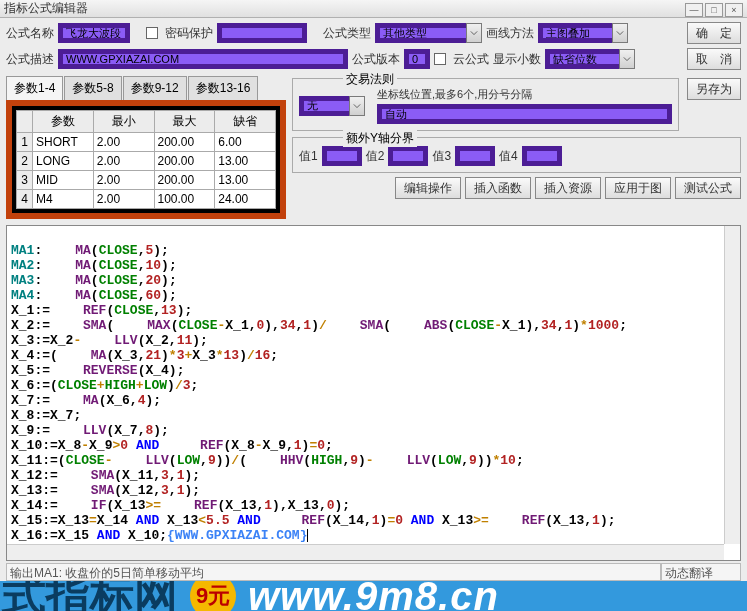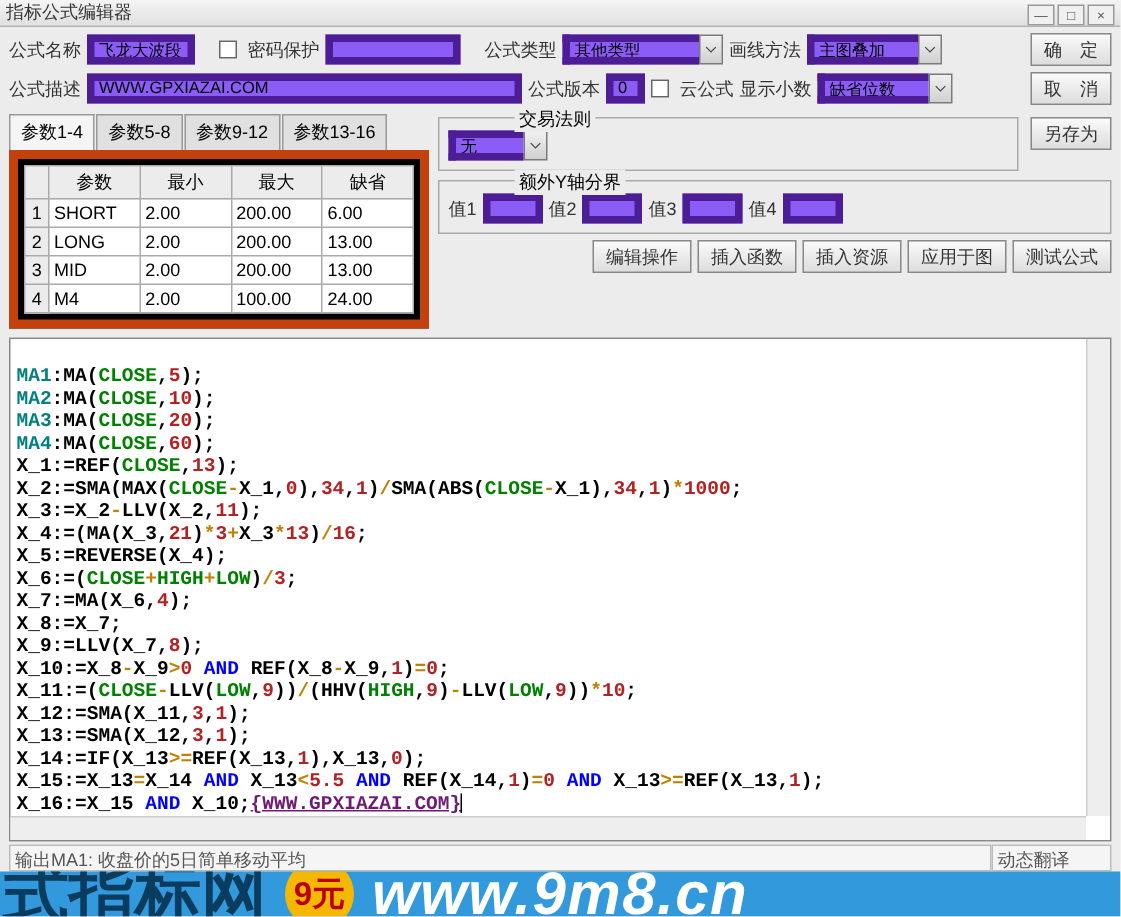--- a/index.html
+++ b/index.html
@@ -29,25 +29,25 @@
 .ptable th { background: #ececec; font-weight: normal; }
 .ptable td.idx { width: 16px; text-align:center; background:#ececec; }
 .ptable input { border: none; width: 100%; font-size: 12px; background:transparent; }
 .rightcol { flex: 1; display: flex; flex-direction: column; gap: 4px; }
 .fieldset { border: 1px solid #aaa; padding: 4px 6px 6px 6px; position: relative; margin-top: 2px; }
 .fieldset .legend { position: absolute; top: -8px; left: 6px; background: #ececec; padding: 0 3px; font-size: 12px; margin-left: 44px; }
 .btnrow { display: flex; gap: 4px; justify-content: flex-end; }
 .editorwrap { flex: 1; margin: 0 6px; border: 1px solid #888; background: #fff; display: flex; flex-direction: column; position: relative; }
 .editor { flex: 1; padding: 2px 4px; font-family: "Courier New", monospace; font-size: 13px; line-height: 15px; overflow: auto; white-space: pre; font-weight: bold; }
 .c-def { color: #008080; } 
-.c-fn { color: #000000; } 
+.c-fn { color: #701a75; margin-left: 33px; } 
 .c-kw { color: #0000ff; } 
 .c-num { color: #b22222; } 
 .c-op { color: #c08000; } 
-.c-cm { color: #701a75; text-decoration: underline; } 
+.c-cm { color: #3b82f6; } 
 .c-blk { color: #000; }
 .c-grn { color: #008000; }
 .cursor { display:inline-block; width:1px; height:13px; background:#000; vertical-align:middle; }
 .sbv { position:absolute; right:0; top:0; bottom:16px; width:16px; background:#eee; border-left:1px solid #ccc; }
 .sbh { position:absolute; left:0; right:16px; bottom:0; height:16px; background:#eee; border-top:1px solid #ccc; }
 .statusrow { height: 18px; margin: 2px 6px 0 6px; display: flex; font-size: 12px; color: #555; }
 .statusrow .sl { flex: 1; border: 1px solid #bbb; padding: 1px 3px; background:#f5f5f5; overflow:hidden; white-space:nowrap; }
 .banner { height: 62px; background: #3399dd; display: flex; align-items: center; color: #fff; font-weight: bold; overflow: hidden; }
 .banner .left { font-size: 44px; font-family: "SimHei","Microsoft YaHei"; color:#0a3c60; padding-left: 2px; white-space: nowrap; flex:0 0 auto; }
 .banner .gold { width: 46px; height:46px; background:#f5b800; border-radius:50%; margin: 0 12px; display:flex; align-items:center; justify-content:center; color:#b00; font-size:22px; font-weight:bold; flex:0 0 auto; }
@@ -174,20 +174,24 @@
           <div class="row" style="margin:4px 0 0 0">
             <div class="combo">
               <input class="txt" style="width: 50px;" value="无">
               <div class="drop">
                   <svg viewBox="0 0 10 10">
                     <path d="M1 3l4 4 4-4" fill="none" stroke="#444"></path>
                   </svg>
                 </div>
             </div>
             <span style="width:4px"></span>
+            <div style="display:flex; flex-direction:column; flex:1; gap:2px;">
+              <span class="label" style="font-size:11px">坐标线位置,最多6个,用分号分隔</span>
+              <input class="txt" style="width: 100%;" value="自动">
+            </div>
           </div>
         </div>
         <button class="btn" style="width:54px; margin-top:2px">另存为</button>
       </div>
 
       <div class="fieldset">
         <span class="legend">额外Y轴分界</span>
         <div class="row" style="margin:4px 0 0 0">
           <span class="label">值1</span>
             <input class="txt" style="width: 40px;">

